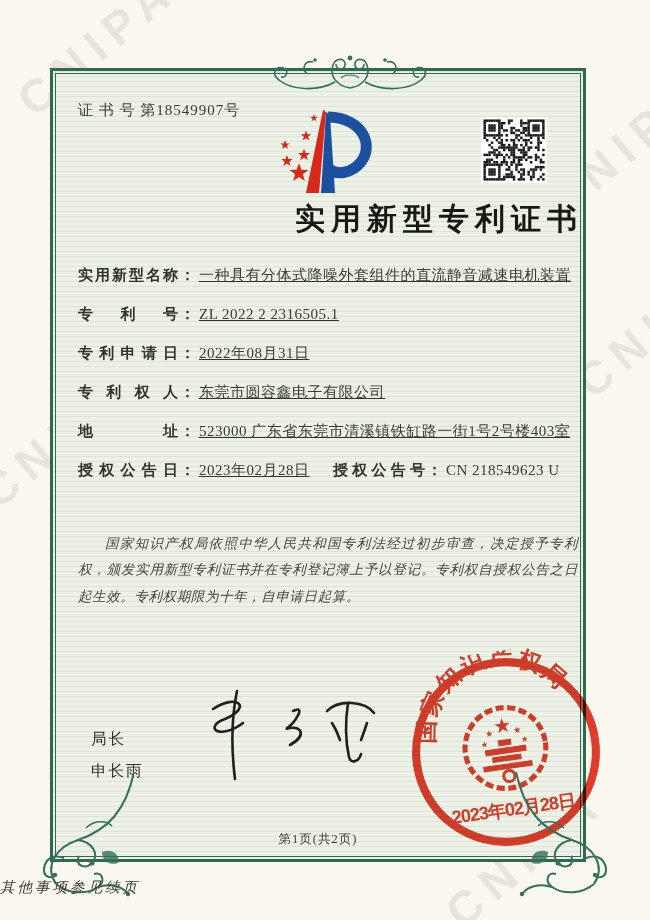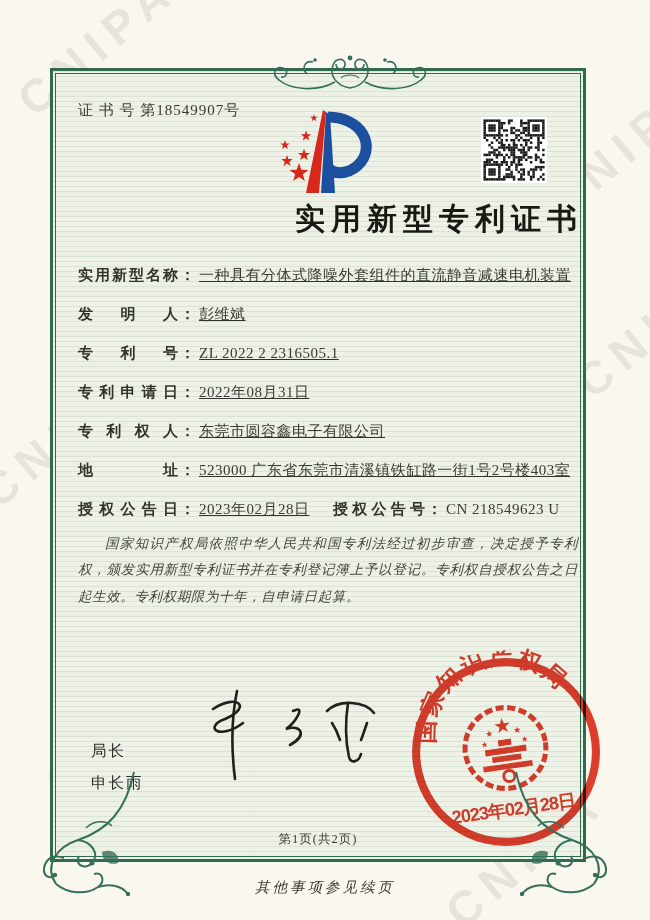--- a/index.html
+++ b/index.html
@@ -60,36 +60,36 @@
   .grant-pair2 .field-label { width:92px; }
   .paragraphs {
     position:absolute; left:25px; top:460px; width:500px;
     font-size:13.5px; line-height:1.95; font-style:italic;
     color:#45453b; letter-spacing:0.6px; text-align:justify;
   }
   .paragraphs p { text-indent:2em; margin-bottom:8px; }
   .signer {
     position:absolute; left:38px; top:652px;
     font-family:"Liberation Sans","DejaVu Sans",sans-serif;
-    font-size:15.5px; color:#2c2c28; line-height:32px; letter-spacing:2px;margin-top:12px;
+    font-size:15.5px; color:#2c2c28; line-height:32px; letter-spacing:2px;
   }
   .signature-svg { position:absolute; left:128px; top:608px; width:215px; height:110px; }
   .seal {
     position:absolute; left:352px; top:580px; width:202px; height:202px;
     transform:rotate(-8deg);
     opacity:0.93;
     mix-blend-mode:multiply;
   }
   .page-num {
     position:absolute; left:0; top:760px; width:100%;
     text-align:center; font-size:12.5px; color:#3a3a32; letter-spacing:1px;
   }
   .continuation {
     position:absolute; left:0; top:878px; width:100%;
-    text-align:center; font-size:14.5px; font-style:italic;
+    font-size:14.5px; font-style:italic;
     letter-spacing:3px; color:#3c3c34;
   }
   .ornament-top { position:absolute; left:245px; top:50px; width:210px; height:46px; }
   .ornament-corner { position:absolute; width:104px; height:134px; }
   .ornament-bl { left:34px; top:768px; }
   .ornament-br { left:512px; top:768px; transform:scaleX(-1); }
 </style>
 </head>
 <body>
 
@@ -429,23 +429,20 @@
         <rect x="61.11" y="61.11" width="2.49" height="2.49" fill="#1a1a1a"></rect>
       </svg>
 
     <div class="title">实用新型专利证书</div>
 
     <div class="fields">
       <div class="field-row">
         <span class="field-label">实用新型名称</span><span class="field-colon">：</span><span class="field-value">一种具有分体式降噪外套组件的直流静音减速电机装置</span>
       </div>
       <div class="field-row">
-        <span class="field-label">发明人</span><span class="field-colon">：</span><span class="field-value">彭维斌</span>
-      </div>
-      <div class="field-row">
         <span class="field-label">专利号</span><span class="field-colon">：</span><span class="field-value">ZL 2022 2 2316505.1</span>
       </div>
       <div class="field-row">
         <span class="field-label">专利申请日</span><span class="field-colon">：</span><span class="field-value">2022年08月31日</span>
       </div>
       <div class="field-row">
         <span class="field-label">专利权人</span><span class="field-colon">：</span><span class="field-value">东莞市圆容鑫电子有限公司</span>
       </div>
       <div class="field-row">
         <span class="field-label">地址</span><span class="field-colon">：</span><span class="field-value">523000 广东省东莞市清溪镇铁缸路一街1号2号楼403室</span>

